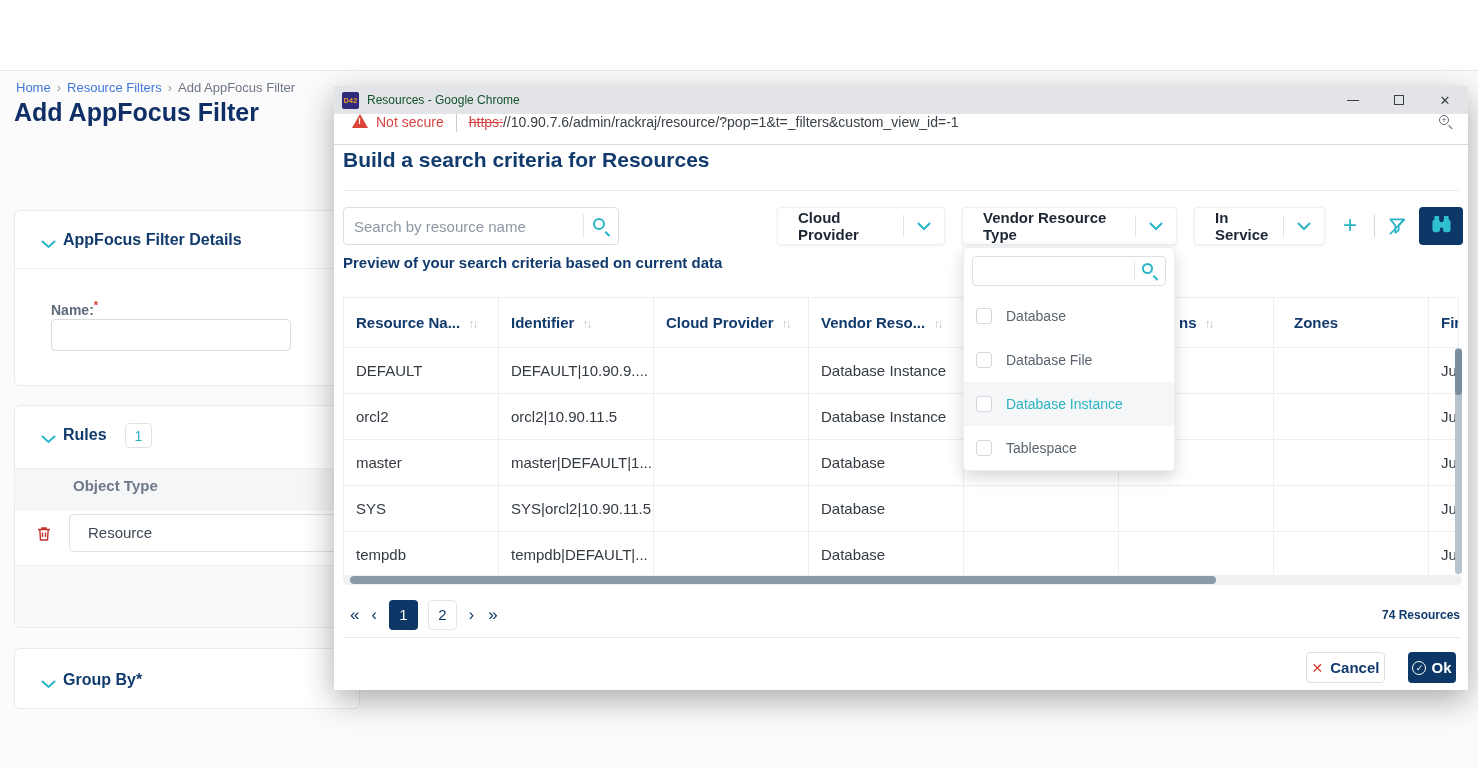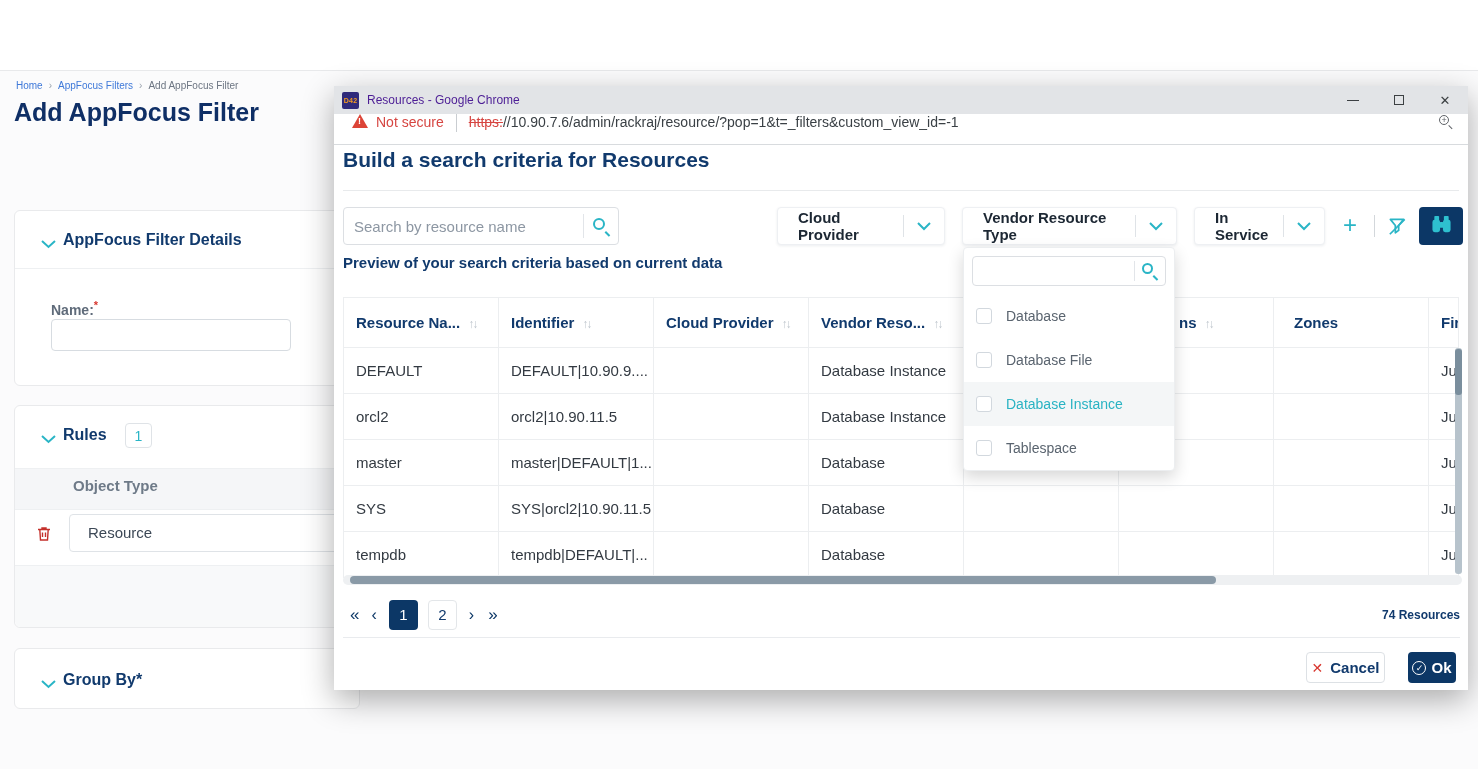--- a/index.html
+++ b/index.html
@@ -1,21 +1,21 @@
 <!DOCTYPE html>
 <html><head>
 <meta charset="utf-8">
 <style>
   *{margin:0;padding:0;box-sizing:border-box}
   body{font-family:"Liberation Sans",sans-serif;background:#fff}
   .stage{position:relative;width:1478px;height:769px;background:#fff;overflow:hidden}
 
   
   .page-body{position:absolute;left:0;top:70px;right:0;bottom:0;background:#fbfbfc;border-top:1px solid #e8e9eb}
-  .breadcrumb{position:absolute;left:16px;top:80px;font-size:10px;color:#6d7683;display:flex;gap:6px;align-items:center}
+  .breadcrumb{position:absolute;left:16px;top:80px;font-size:13px;color:#6d7683;display:flex;gap:6px;align-items:center}
   .breadcrumb .lnk{color:#3f79d9;cursor:pointer}
   .breadcrumb .sep{color:#9aa2ad}
   .page-title{position:absolute;left:14px;top:98px;font-size:25px;font-weight:800;color:#0f2f66}
 
   .card{position:absolute;left:14px;width:346px;background:#fff;border:1px solid #e9eaec;border-radius:6px}
   .card-head{position:relative;height:58px;border-bottom:1px solid #eef0f2}
   .card-title{position:absolute;left:48px;top:20px;font-size:16px;font-weight:800;color:#113a6d}
   .card-chev{position:absolute;left:26px;top:24px}
   .badge{position:absolute;left:110px;top:17px;width:27px;height:25px;border:1px solid #dfe3e7;border-radius:4px;color:#2ab5c6;font-size:14px;display:flex;align-items:center;justify-content:center;background:#fff}
   .name-label{position:absolute;left:36px;top:88px;font-size:14px;font-weight:bold;color:#5f6b7a}
@@ -26,21 +26,21 @@
   .rule-row{position:absolute;left:0;right:0;top:95px;height:65px}
   .trash{position:absolute;left:20px;top:24px;width:18px;height:18px}
   .rule-box{position:absolute;left:54px;top:13px;width:279px;height:38px;border:1px solid #dfe3e7;border-radius:4px;background:#fff}
   .rule-box span{position:absolute;left:18px;top:9px;font-size:15px;color:#3c4856}
   .card-foot{position:absolute;left:0;right:0;bottom:0;height:62px;background:#f8f9fa;border-top:1px solid #eef0f2;border-radius:0 0 6px 6px}
 
   
   .win{position:absolute;left:334px;top:86px;width:1134px;height:604px;background:#fff;box-shadow:0 10px 30px rgba(0,0,0,.32)}
   .titlebar{position:absolute;left:0;top:0;right:0;height:28px;background:#e2e4e7;display:flex;align-items:center}
   .favicon{width:17px;height:17px;margin-left:8px;background:#2f2a7b;border-radius:2px;color:#f59b22;font-size:7px;font-weight:bold;display:flex;align-items:center;justify-content:center;letter-spacing:.3px}
-  .win-title{margin-left:8px;font-size:12px;color:#4c1d95}
+  .win-title{margin-left:8px;font-size:12px;color:#14532d}
   .win-ctrls{margin-left:auto;display:flex;height:100%}
   .wc{width:46px;display:flex;align-items:center;justify-content:center;color:#3c4043;cursor:pointer}
   .wc-min{width:12px;height:0;border-top:1.3px solid #3c4043}
   .wc-max{width:10px;height:10px;border:1.3px solid #3c4043}
   .wc-x{font-size:13px;line-height:1}
 
   .urlbar{position:absolute;left:0;top:28px;right:0;height:31px;background:#fff;border-bottom:1px solid #d8dbde;display:flex;align-items:flex-start}
   .warn-tri{position:relative;width:0;height:0;margin-left:18px;border-left:8px solid transparent;border-right:8px solid transparent;border-bottom:14px solid #dc4437}
   .warn-tri::after{content:"!";position:absolute;left:-2px;top:2px;color:#fff;font-size:9px;font-weight:bold}
   .notsecure{margin-left:8px;font-size:14px;color:#d64541}
@@ -124,21 +124,21 @@
 </head>
 <body>
 
 <div class="stage">
 
   <div class="page-body"></div>
 
   <div class="breadcrumb">
     <span class="lnk">Home</span>
     <span class="sep">›</span>
-    <span class="lnk">AppFocus Filters</span>
+    <span class="lnk">Resource Filters</span>
     <span class="sep">›</span>
     <span>Add AppFocus Filter</span>
   </div>
   <div class="page-title">Add AppFocus Filter</div>
 
   <div class="card" style="top:210px;height:176px">
     <div class="card-head">
       <span class="card-chev">
         <svg width="15" height="9">
             <polyline points="1,1 7.5,7 14,1" fill="none" stroke="#2ab5c6" stroke-width="2"></polyline>

